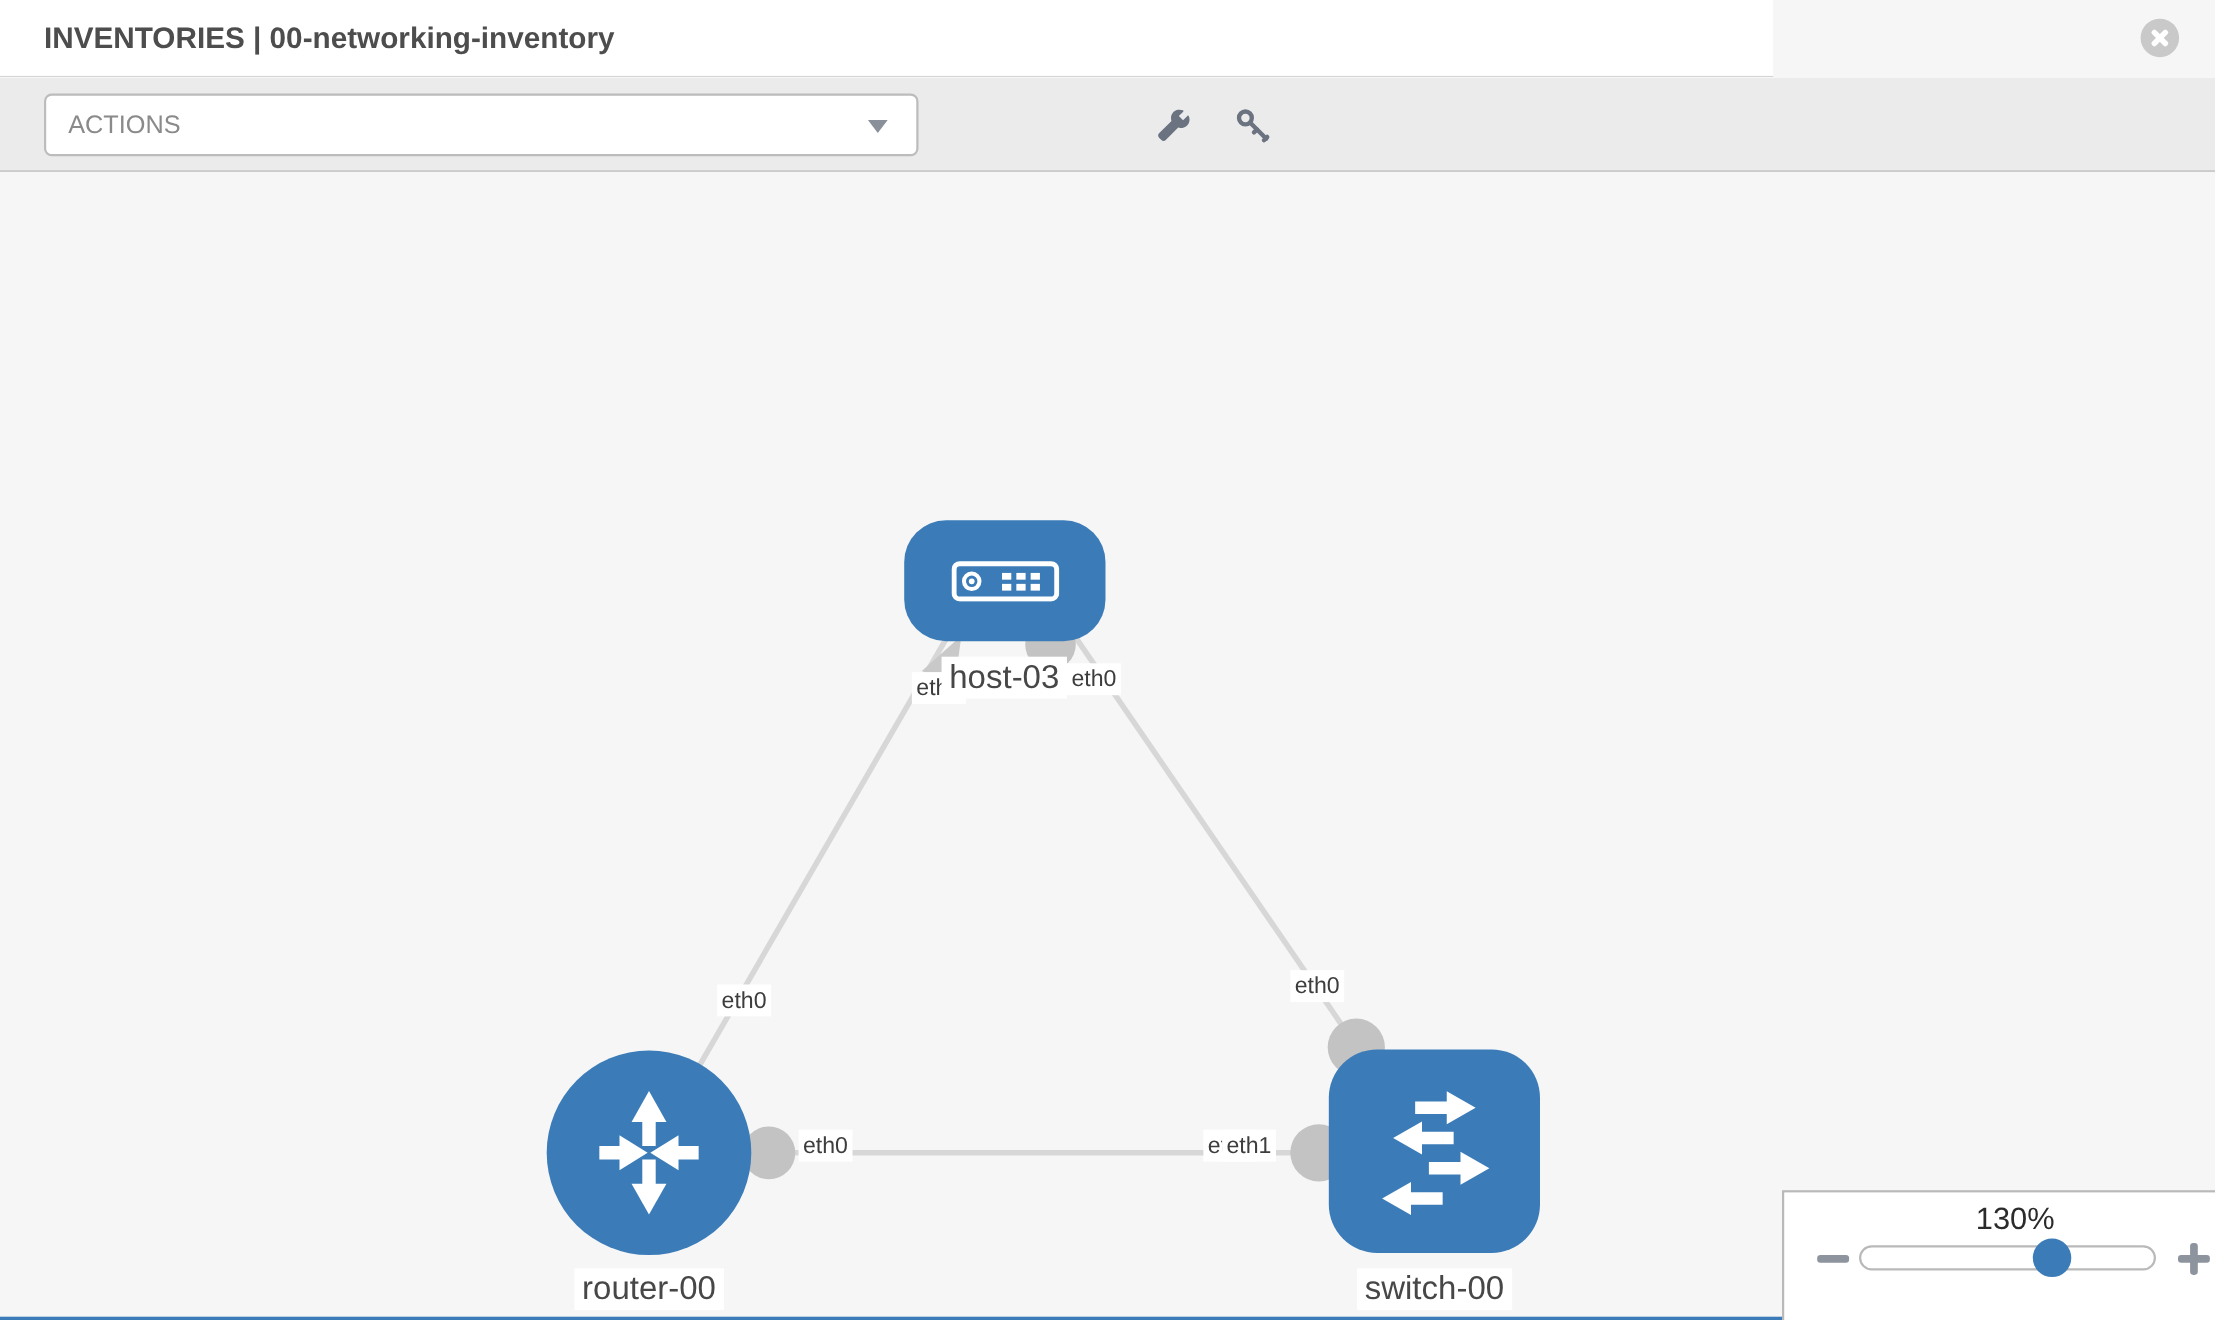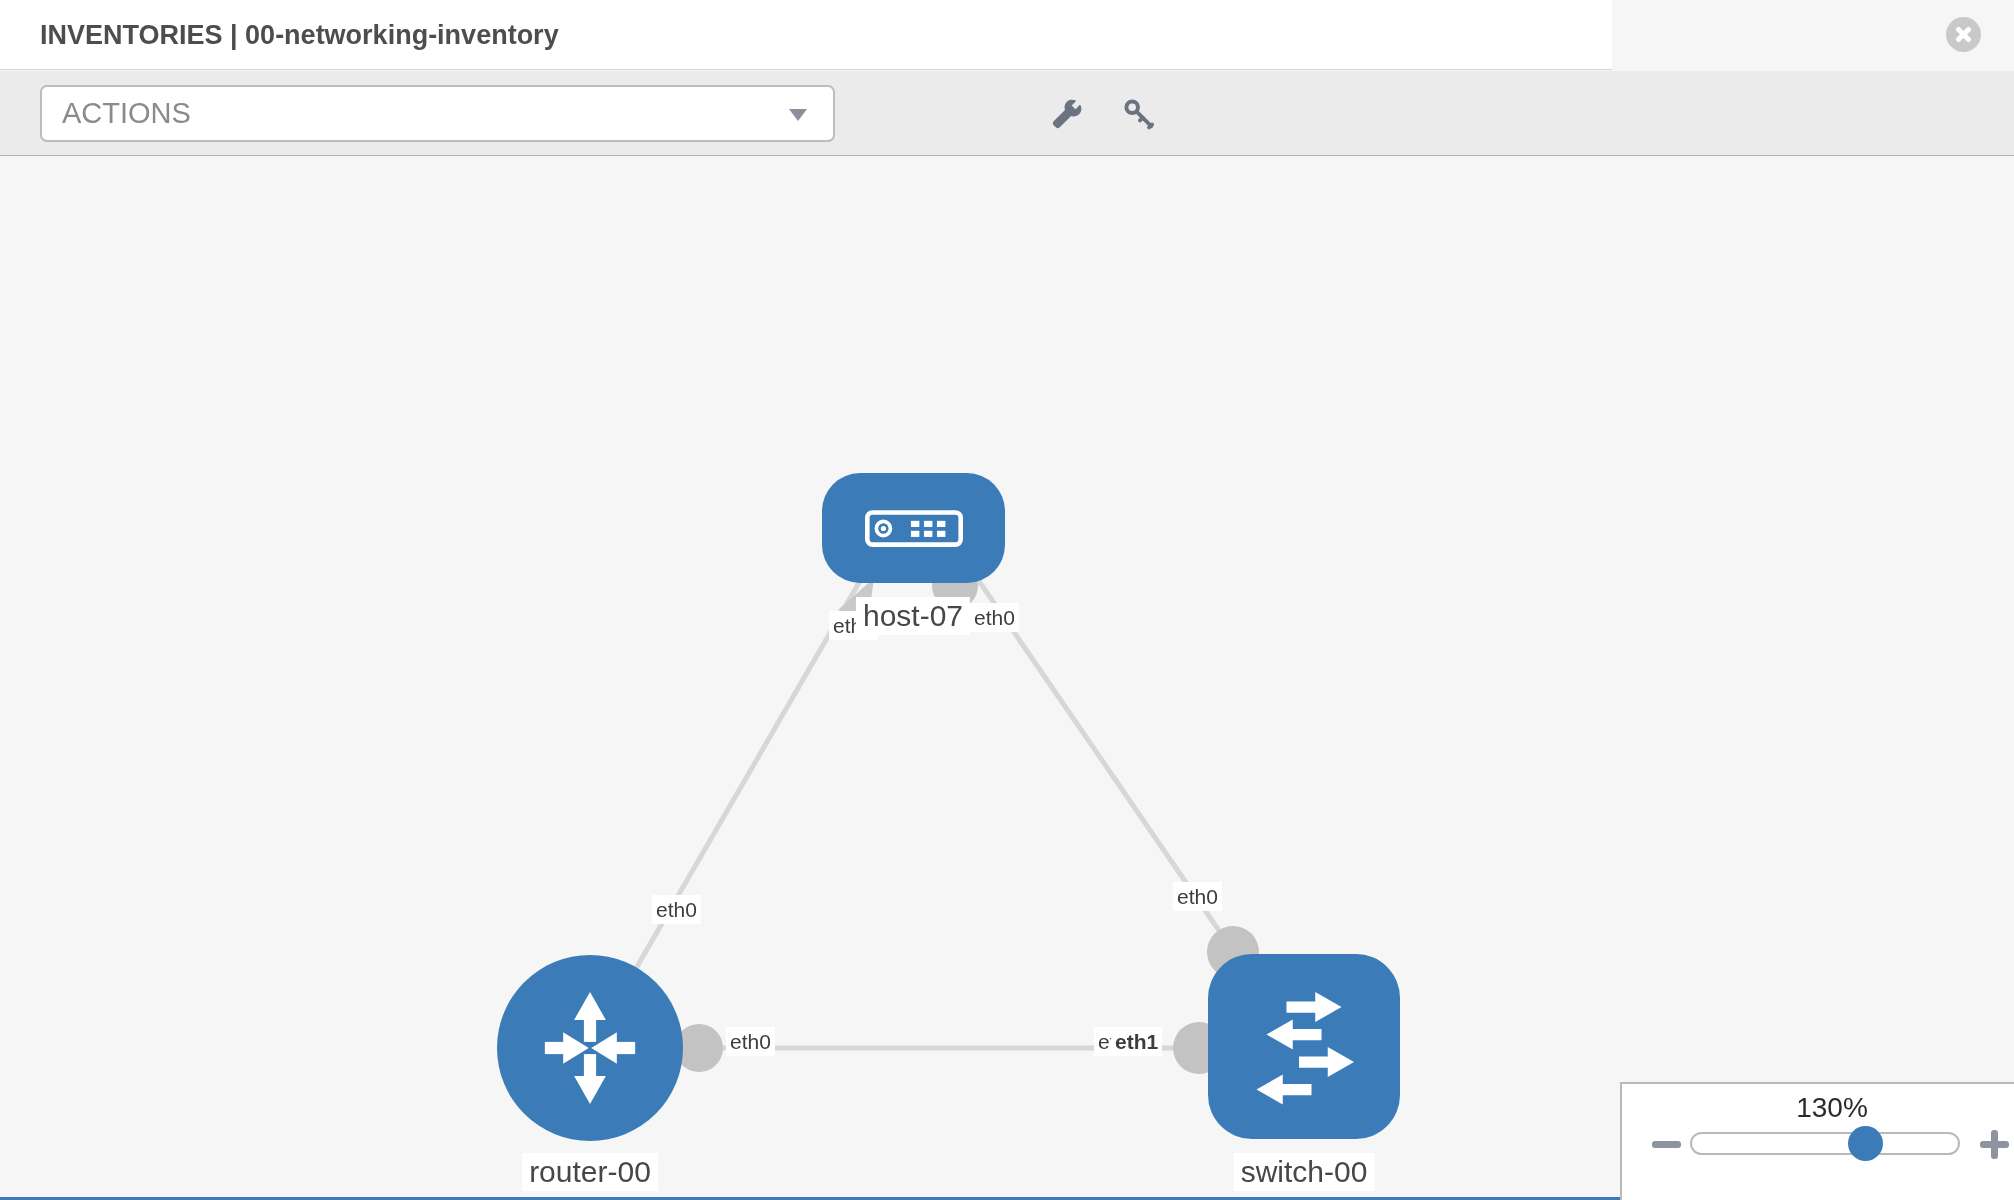--- a/index.html
+++ b/index.html
@@ -15,21 +15,21 @@
                background:#c9c9c9; cursor:pointer; }
   .close-btn .xbar { position:absolute; left:8px; top:15px; width:19px; height:5px; background:#ffffff; border-radius:2px; }
   .close-btn .xbar.a { transform:rotate(45deg); }
   .close-btn .xbar.b { transform:rotate(-45deg); }
 
   
   .toolbar { position:absolute; left:0; top:71px; width:2014px; height:85px; background:#ebebeb;
              border-bottom:1px solid #b3b3b3; z-index:10; }
   .select-box { position:absolute; top:14px; height:57px; background:#ffffff; border:2px solid #bcbcbc;
                 border-radius:7px; cursor:pointer; }
-  .select-box .sel-label { position:absolute; left:20px; top:0; line-height:53px; font-size:29px; color:#8a8a8a; }
+  .select-box .sel-label { position:absolute; left:20px; top:0; line-height:53px; font-size:23px; color:#8a8a8a; }
   .caret { position:absolute; right:26px; top:22px; width:0; height:0;
            border-left:9px solid transparent; border-right:9px solid transparent; border-top:12px solid #8a909a; }
   .actions-box { left:40px; width:795px; }
   .search-box { left:1185px; width:790px; }
   .tool-icon { position:absolute; top:26px; width:34px; height:34px; cursor:pointer; }
   .tool-icon svg { width:100%; height:100%; }
   .wrench-btn { left:1050px; }
   .key-btn { left:1122px; }
 
   
@@ -44,21 +44,21 @@
                  padding:1px 4px; z-index:3; white-space:nowrap; }
   .node-label { position:absolute; background:#ffffff; color:#474747; font-size:30px; line-height:36px;
                 padding:1px 7px; transform:translateX(-50%); z-index:4; white-space:nowrap; }
 
   .lbl-host-left    { left:829px;  top:455px; }
   .lbl-host-right   { left:970px;  top:447px; }
   .lbl-link1-mid    { left:652px;  top:739px; }
   .lbl-router-right { left:726px;  top:871px; }
   .lbl-switch-top   { left:1173px; top:726px; }
   .lbl-switch-back  { left:1094px; top:871px; }
-  .lbl-switch-front { left:1111px; top:871px;font-weight:bold; }
+  .lbl-switch-front { left:1111px; top:871px; }
 
   .lbl-host   { left:913px;  top:441px; }
   .lbl-router { left:590px;  top:997px;text-align:center; }
   .lbl-switch { left:1304px; top:997px; }
 
   
   .zoom-panel { position:absolute; left:1620px; top:1082px; width:400px; height:126px; background:#ffffff;
                 border:2px solid #b9b9b9; z-index:6; }
   .zoom-value { position:absolute; left:210px; top:8px; transform:translateX(-50%); font-size:28px; color:#2b2b2b; }
   .zoom-minus { position:absolute; left:30px; top:57px; width:29px; height:7px; background:#8d949e; border-radius:3px; cursor:pointer; }
@@ -176,21 +176,21 @@
     </div>
 
     <div class="iface-label lbl-host-left">eth0</div>
     <div class="iface-label lbl-host-right">eth0</div>
     <div class="iface-label lbl-link1-mid">eth0</div>
     <div class="iface-label lbl-router-right">eth0</div>
     <div class="iface-label lbl-switch-top">eth0</div>
     <div class="iface-label lbl-switch-back">eth0</div>
     <div class="iface-label lbl-switch-front">eth1</div>
 
-    <div class="node-label lbl-host">host-07</div>
+    <div class="node-label lbl-host">host-03</div>
     <div class="node-label lbl-router">router-00</div>
     <div class="node-label lbl-switch">switch-00</div>
   </div>
 
   <div class="zoom-panel">
     <div class="zoom-value">130%</div>
     <div class="zoom-minus"></div>
     <div class="zoom-track"></div>
     <div class="zoom-thumb"></div>
     <div class="zoom-plus"></div>

